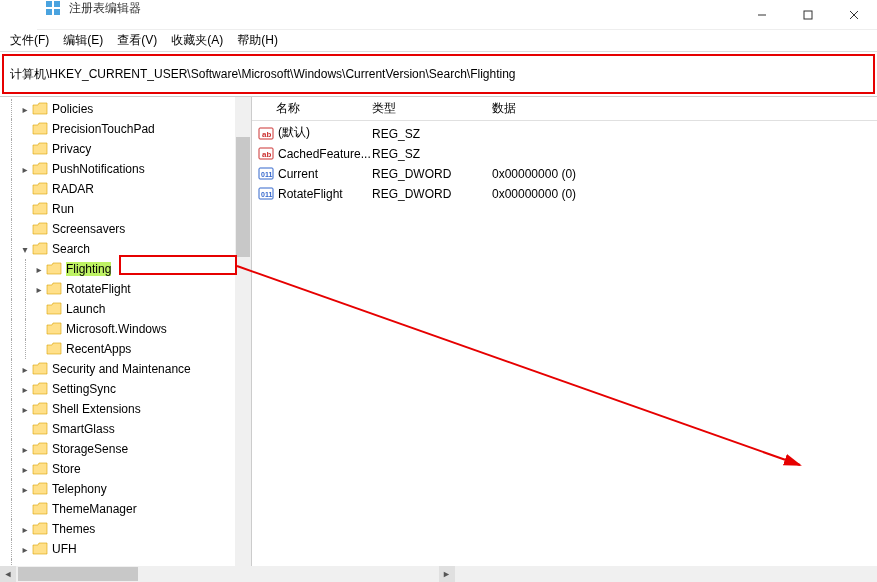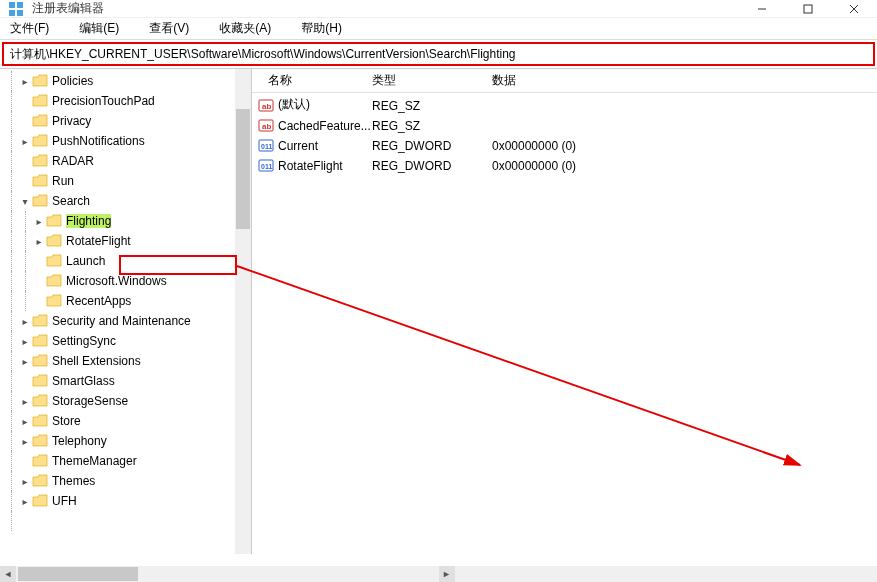--- a/index.html
+++ b/index.html
@@ -7,48 +7,49 @@
     margin: 0;
     font-family: "Microsoft YaHei", "Segoe UI", sans-serif;
     font-size: 12px;
     background: #fff;
     width: 877px;
     height: 582px;
     overflow: hidden;
     position: relative;
   }
   .titlebar {
-    height: 18px;
-    display: flex;
-    align-items: center;
+    height: 30px;
+    display: flex;
+    align-items: flex-start;
     background: #fff;
     border-bottom: 1px solid #eee;
+    margin-left: 37px;
   }
   .app-icon {
     width: 16px; height: 16px;
     margin: 0 8px;
   }
   .title { flex: 1; color: #333; }
   .win-btns { display: flex; }
   .win-btn {
     width: 46px; height: 30px;
     display: flex; align-items: center; justify-content: center;
     color: #666;
   }
   .menubar {
     height: 22px;
     display: flex;
     align-items: center;
     padding: 0 4px;
-    gap: 18px;
+    gap: 2px;
     border-bottom: 1px solid #ddd;
   }
   .menu-item { padding: 2px 6px; cursor: default; }
   .addressbar {
-    height: 24px;
+    height: 40px;
     border: 2px solid #e60000;
     margin: 2px 2px 0 2px;
     display: flex;
     align-items: center;
     padding: 0 6px;
     font-size: 12px;
   }
   .content {
     display: flex;
     height: calc(582px - 30px - 22px - 28px - 16px);
@@ -95,21 +96,21 @@
     flex: 1;
     overflow: hidden;
   }
   .list-header {
     display: flex;
     height: 24px;
     align-items: center;
     border-bottom: 1px solid #e0e0e0;
     background: #fff;
   }
-  .col-name { width: 120px; padding-left: 16px; }
+  .col-name { width: 120px; padding-left: 24px; }
   .col-type { width: 120px; }
   .col-data { flex: 1; }
   .list-row {
     display: flex;
     height: 20px;
     align-items: flex-end;
   }
   .val-icon {
     width: 16px; height: 16px;
     margin: 0 4px 0 6px;
@@ -233,20 +234,28 @@
           </svg></span>
         <span class="tree-label">RADAR</span>
       </div>
       <div class="tree-row">
         <span class="guide"></span>
         <span class="twisty"></span>
         <span class="folder-icon"><svg viewBox="0 0 16 14">
             <path d="M1 3 L6 3 L7 1 L15 1 L15 12 L1 12 Z" fill="#ffe08a" stroke="#d9a300" stroke-width="0.6"></path>
           </svg></span>
         <span class="tree-label">Run</span>
+      </div>
+      <div class="tree-row">
+        <span class="guide"></span>
+        <span class="twisty"></span>
+        <span class="folder-icon"><svg viewBox="0 0 16 14">
+            <path d="M1 3 L6 3 L7 1 L15 1 L15 12 L1 12 Z" fill="#ffe08a" stroke="#d9a300" stroke-width="0.6"></path>
+          </svg></span>
+        <span class="tree-label">Screensavers</span>
       </div>
       <div class="tree-row">
         <span class="guide"></span>
         <span class="twisty">▾</span>
         <span class="folder-icon"><svg viewBox="0 0 16 14">
             <path d="M1 3 L6 3 L7 1 L15 1 L15 12 L1 12 Z" fill="#ffe08a" stroke="#d9a300" stroke-width="0.6"></path>
           </svg></span>
         <span class="tree-label">Search</span>
       </div>
       <div class="tree-row">

